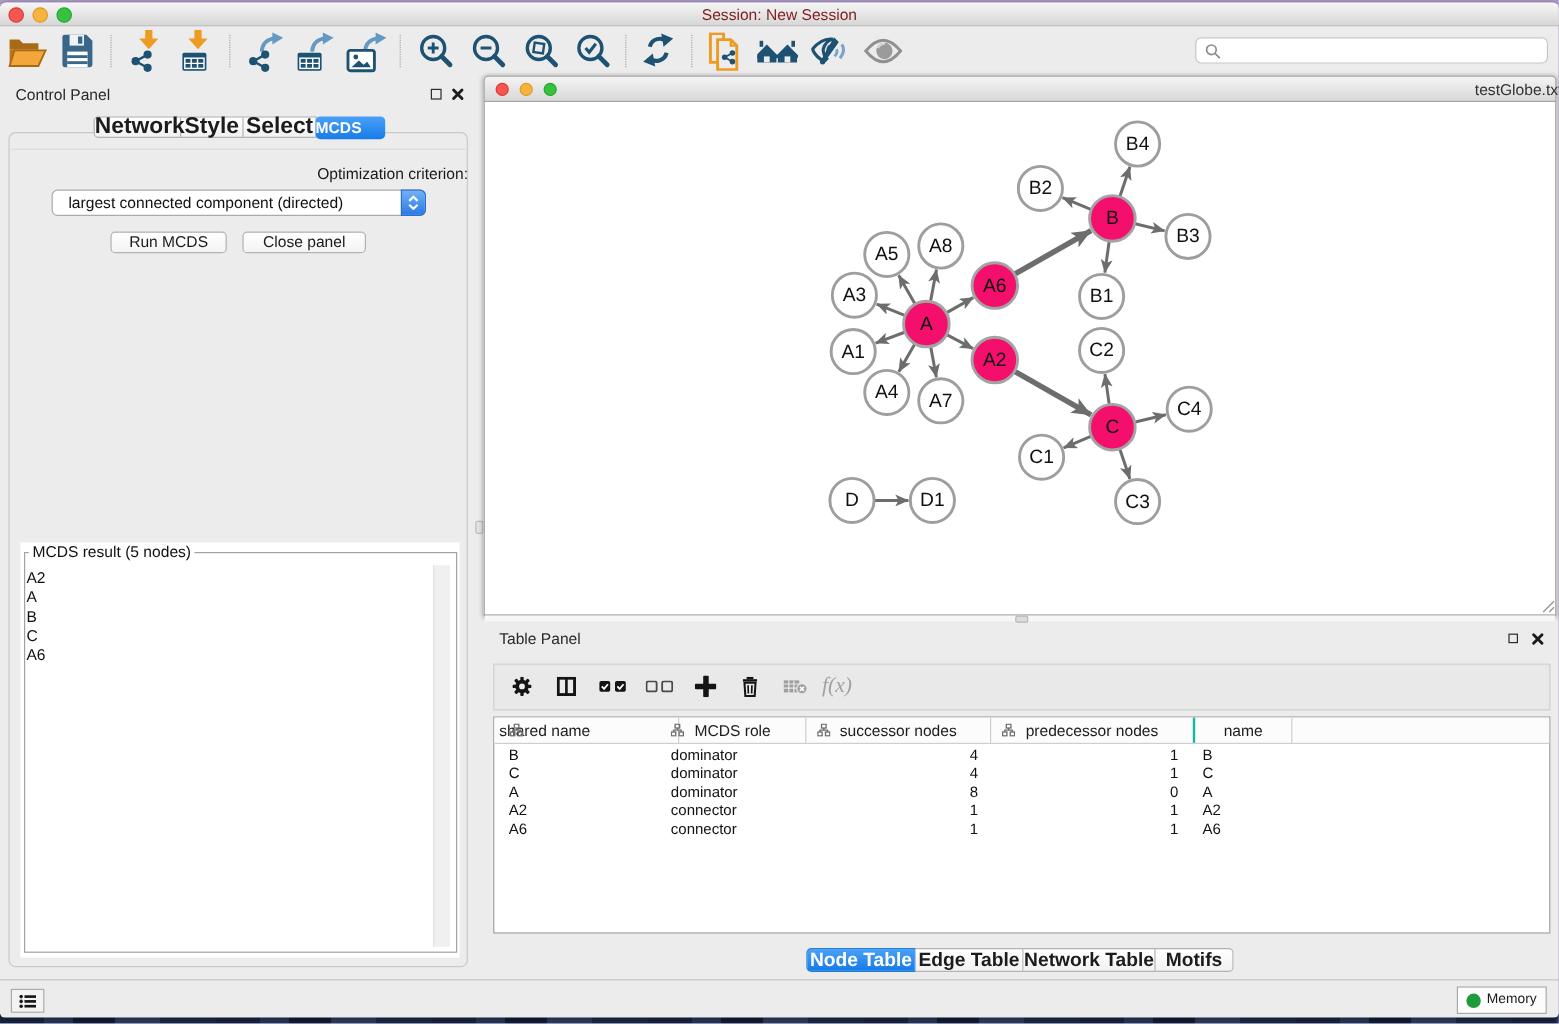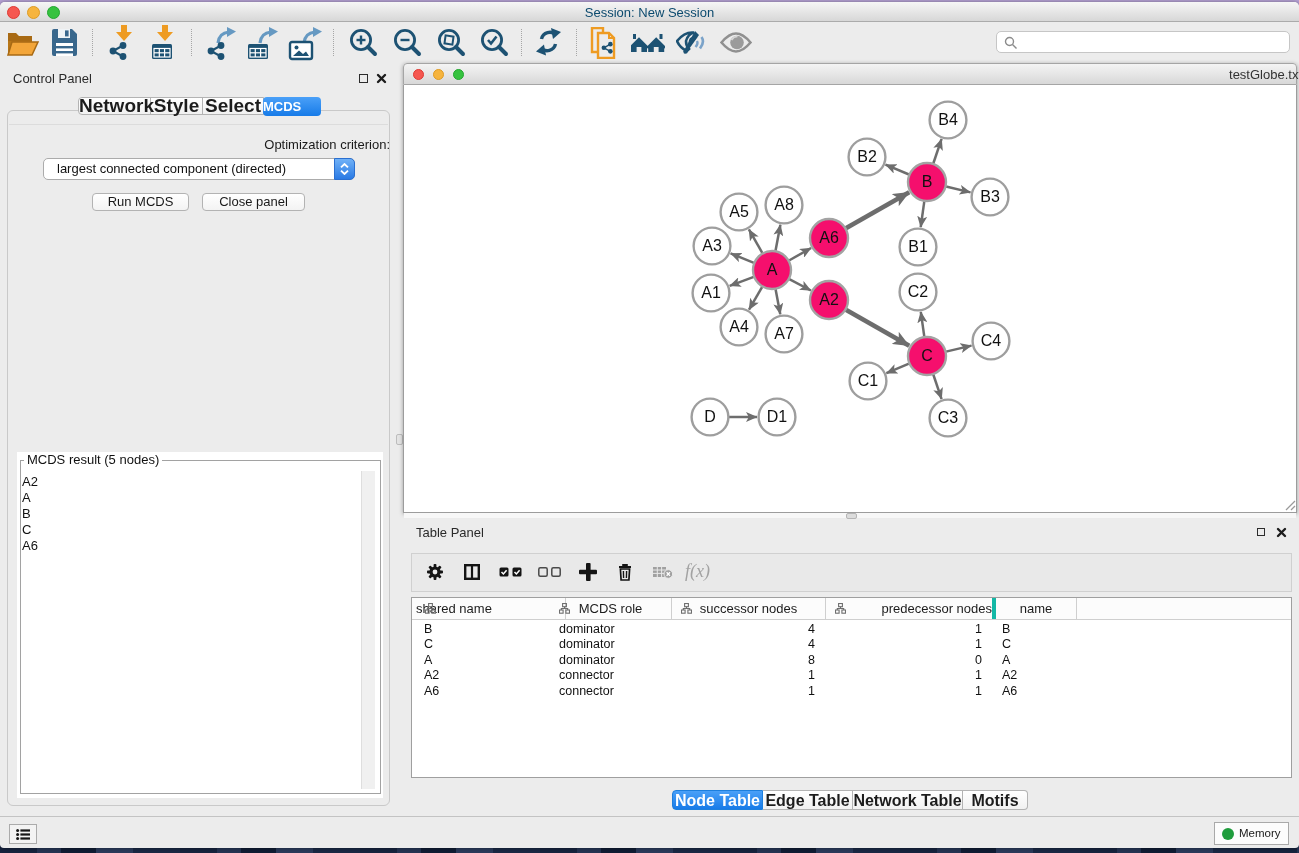--- a/index.html
+++ b/index.html
@@ -9,21 +9,21 @@
 .sep{position:absolute;top:29px;height:27px;width:0;border-left:1px dotted #a6a6a6}
 .btn{position:absolute;background:linear-gradient(#ffffff,#f3f3f3);border:1px solid #b3b3b3;border-radius:4px;font-size:13px;color:#1a1a1a;text-align:center}
 text{font-family:"Liberation Sans",sans-serif}
 </style></head><body>
 <div class="abs" style="left:0;top:845px;width:1299px;height:8px;background:repeating-linear-gradient(90deg,#16233e 0 37px,#253453 37px 61px,#101c33 61px 96px,#2b3a5a 96px 133px,#1a2844 133px 180px)"></div>
 <div class="win" style="box-shadow:0 0 4px rgba(0,0,0,.4)"></div>
 <div class="titlebar"></div>
 <div class="tl" style="left:6.5px;top:6px;width:13px;height:13px;background:#f55750;border:1px solid #df3a33"></div>
 <div class="tl" style="left:26.5px;top:6px;width:13px;height:13px;background:#f6b43e;border:1px solid #df9b23"></div>
 <div class="tl" style="left:46.5px;top:6px;width:13px;height:13px;background:#36c23f;border:1px solid #23a730"></div>
-<div class="abs" style="left:0;top:5px;width:1299px;height:15px;text-align:center;font-size:13px;color:#0c4a6e">Session: New Session</div>
+<div class="abs" style="left:0;top:5px;width:1299px;height:15px;text-align:center;font-size:13px;color:#7f1d1d">Session: New Session</div>
 <div class="sep" style="left:92px"></div>
 <div class="sep" style="left:191px"></div>
 <div class="sep" style="left:333px"></div>
 <div class="sep" style="left:521px"></div>
 <div class="sep" style="left:576px"></div>
 <svg class="abs" style="left:6px;top:27px" width="34" height="32" viewBox="0 0 34 32">
     <path d="M2 6 L10 6 L13 9 L26 9 L26 14 L2 14 Z" fill="#a86a14"></path>
 <path d="M2 14 L26 14 L26 28 L2 28 Z" fill="#b87718"></path>
 <path d="M6 15 L32 15 L26 28 L2 28 Z" fill="#f3a63a" stroke="#a86a14" stroke-width="1.5"></path>
   </svg>
@@ -352,21 +352,21 @@
         <rect x="0.5" y="7" width="3.6" height="3.2" fill="none" stroke="#6e6e6e" stroke-width="1.1"></rect>
         <rect x="6.9" y="7" width="3.6" height="3.2" fill="none" stroke="#6e6e6e" stroke-width="1.1"></rect>
         <path d="M5.5 3.7 L5.5 5.5 M2.3 7 L2.3 5.5 L8.7 5.5 L8.7 7" fill="none" stroke="#6e6e6e" stroke-width="1.1"></path>
       </svg>MCDS role</div>
     <div style="position:absolute;left:260px;top:0;width:154px;height:21px;border-right:1px solid #cfcfcf;text-align:center;line-height:21px"><svg width="11" height="11" viewBox="0 0 11 11" style="position:absolute;left:9px;top:5px">
         <rect x="3.6" y="0.5" width="3.8" height="3.2" fill="none" stroke="#6e6e6e" stroke-width="1.1"></rect>
         <rect x="0.5" y="7" width="3.6" height="3.2" fill="none" stroke="#6e6e6e" stroke-width="1.1"></rect>
         <rect x="6.9" y="7" width="3.6" height="3.2" fill="none" stroke="#6e6e6e" stroke-width="1.1"></rect>
         <path d="M5.5 3.7 L5.5 5.5 M2.3 7 L2.3 5.5 L8.7 5.5 L8.7 7" fill="none" stroke="#6e6e6e" stroke-width="1.1"></path>
       </svg>successor nodes</div>
-    <div style="position:absolute;left:414px;top:0;width:170px;height:21px;border-right:4px solid #14b8a6;text-align:right;line-height:21px"><svg width="11" height="11" viewBox="0 0 11 11" style="position:absolute;left:9px;top:5px">
+    <div style="position:absolute;left:414px;top:0;width:170px;height:21px;border-right:2px solid #14b8a6;text-align:center;line-height:21px"><svg width="11" height="11" viewBox="0 0 11 11" style="position:absolute;left:9px;top:5px">
         <rect x="3.6" y="0.5" width="3.8" height="3.2" fill="none" stroke="#6e6e6e" stroke-width="1.1"></rect>
         <rect x="0.5" y="7" width="3.6" height="3.2" fill="none" stroke="#6e6e6e" stroke-width="1.1"></rect>
         <rect x="6.9" y="7" width="3.6" height="3.2" fill="none" stroke="#6e6e6e" stroke-width="1.1"></rect>
         <path d="M5.5 3.7 L5.5 5.5 M2.3 7 L2.3 5.5 L8.7 5.5 L8.7 7" fill="none" stroke="#6e6e6e" stroke-width="1.1"></path>
       </svg>predecessor nodes</div>
     <div style="position:absolute;left:584px;top:0;width:81px;height:21px;border-right:1px solid #cfcfcf;text-align:center;line-height:21px">name</div>
   </div>
 <div class="abs" style="left:411px;top:621.5px;width:881px;height:15.6px;font-size:12.5px;color:#111">
 <span class="abs" style="left:13px">B</span>
     <span class="abs" style="left:148px">dominator</span>

